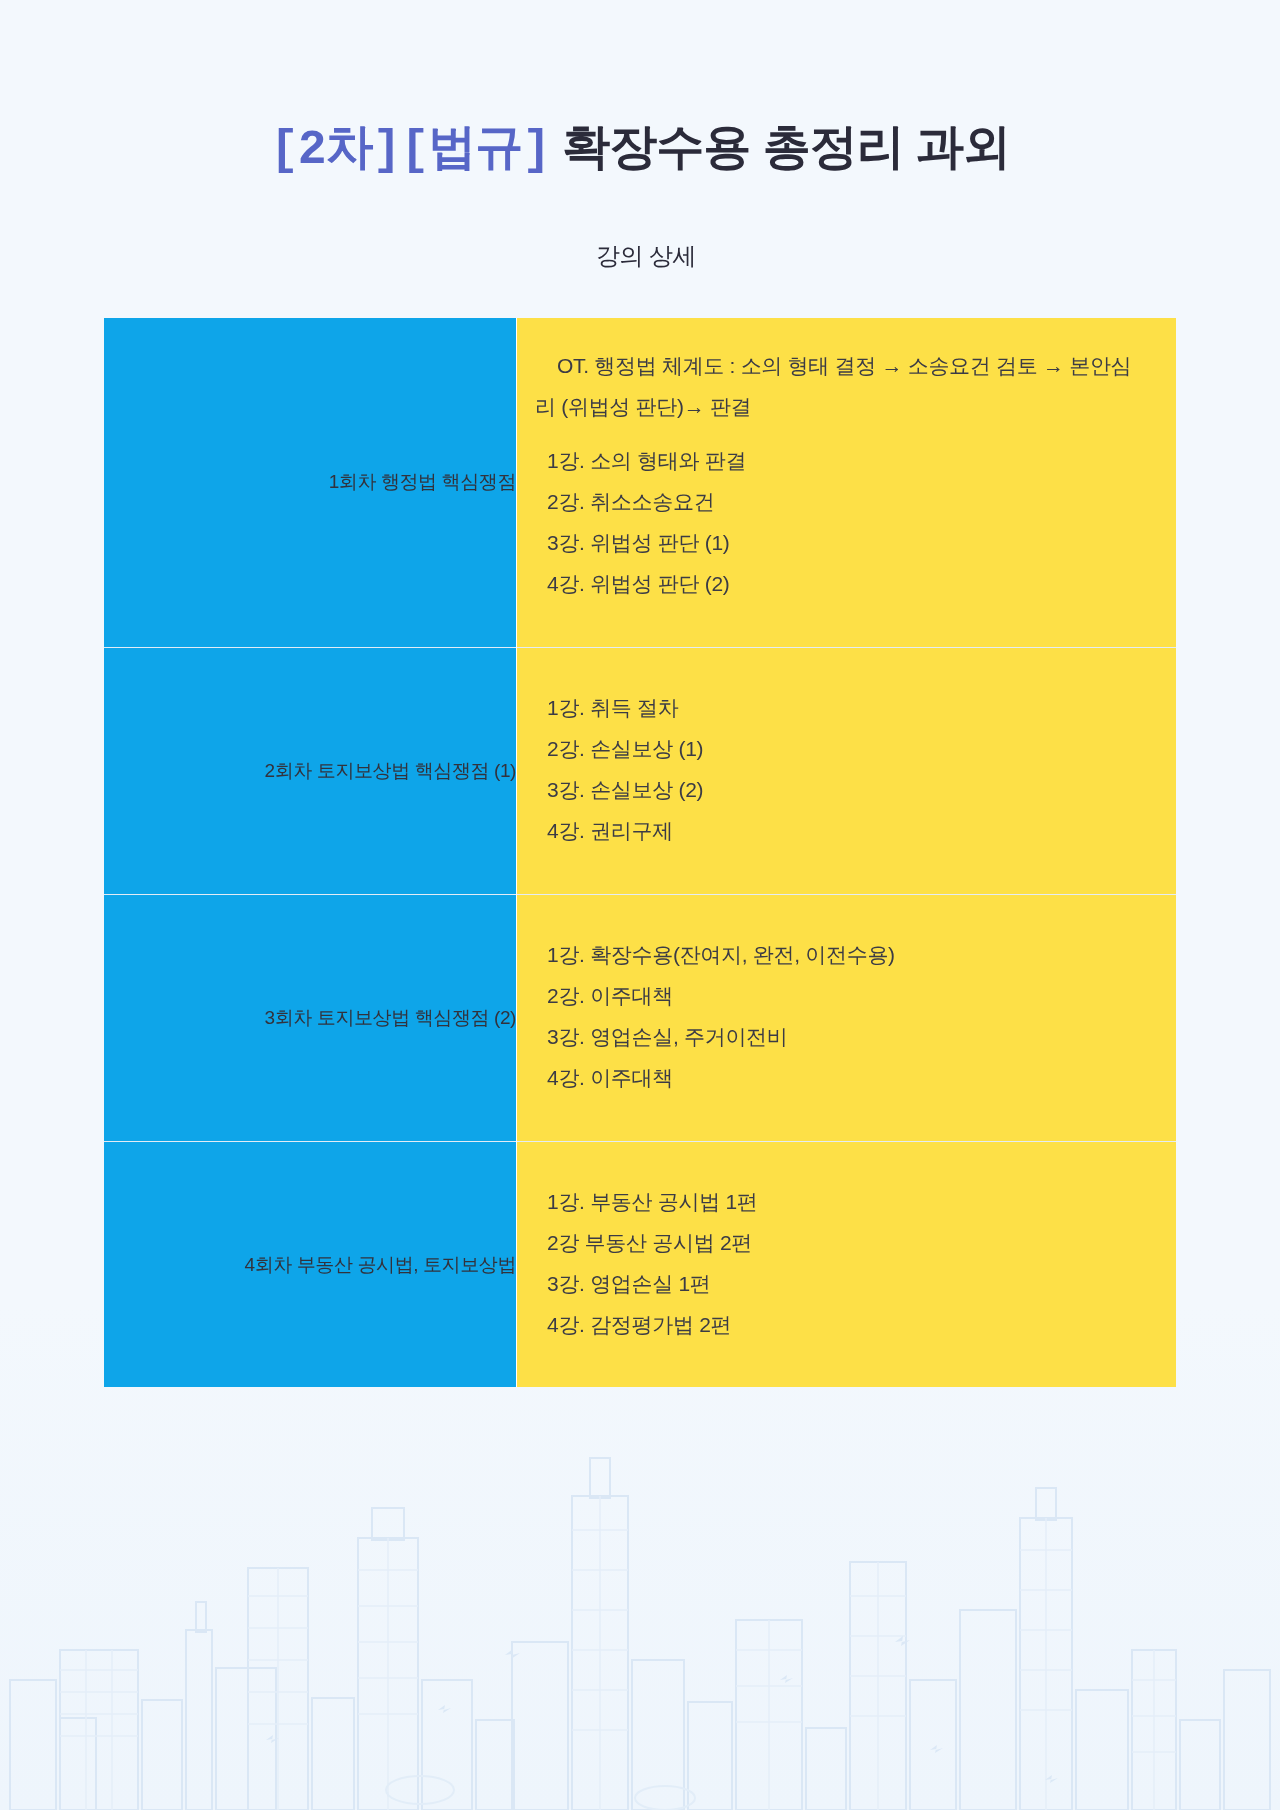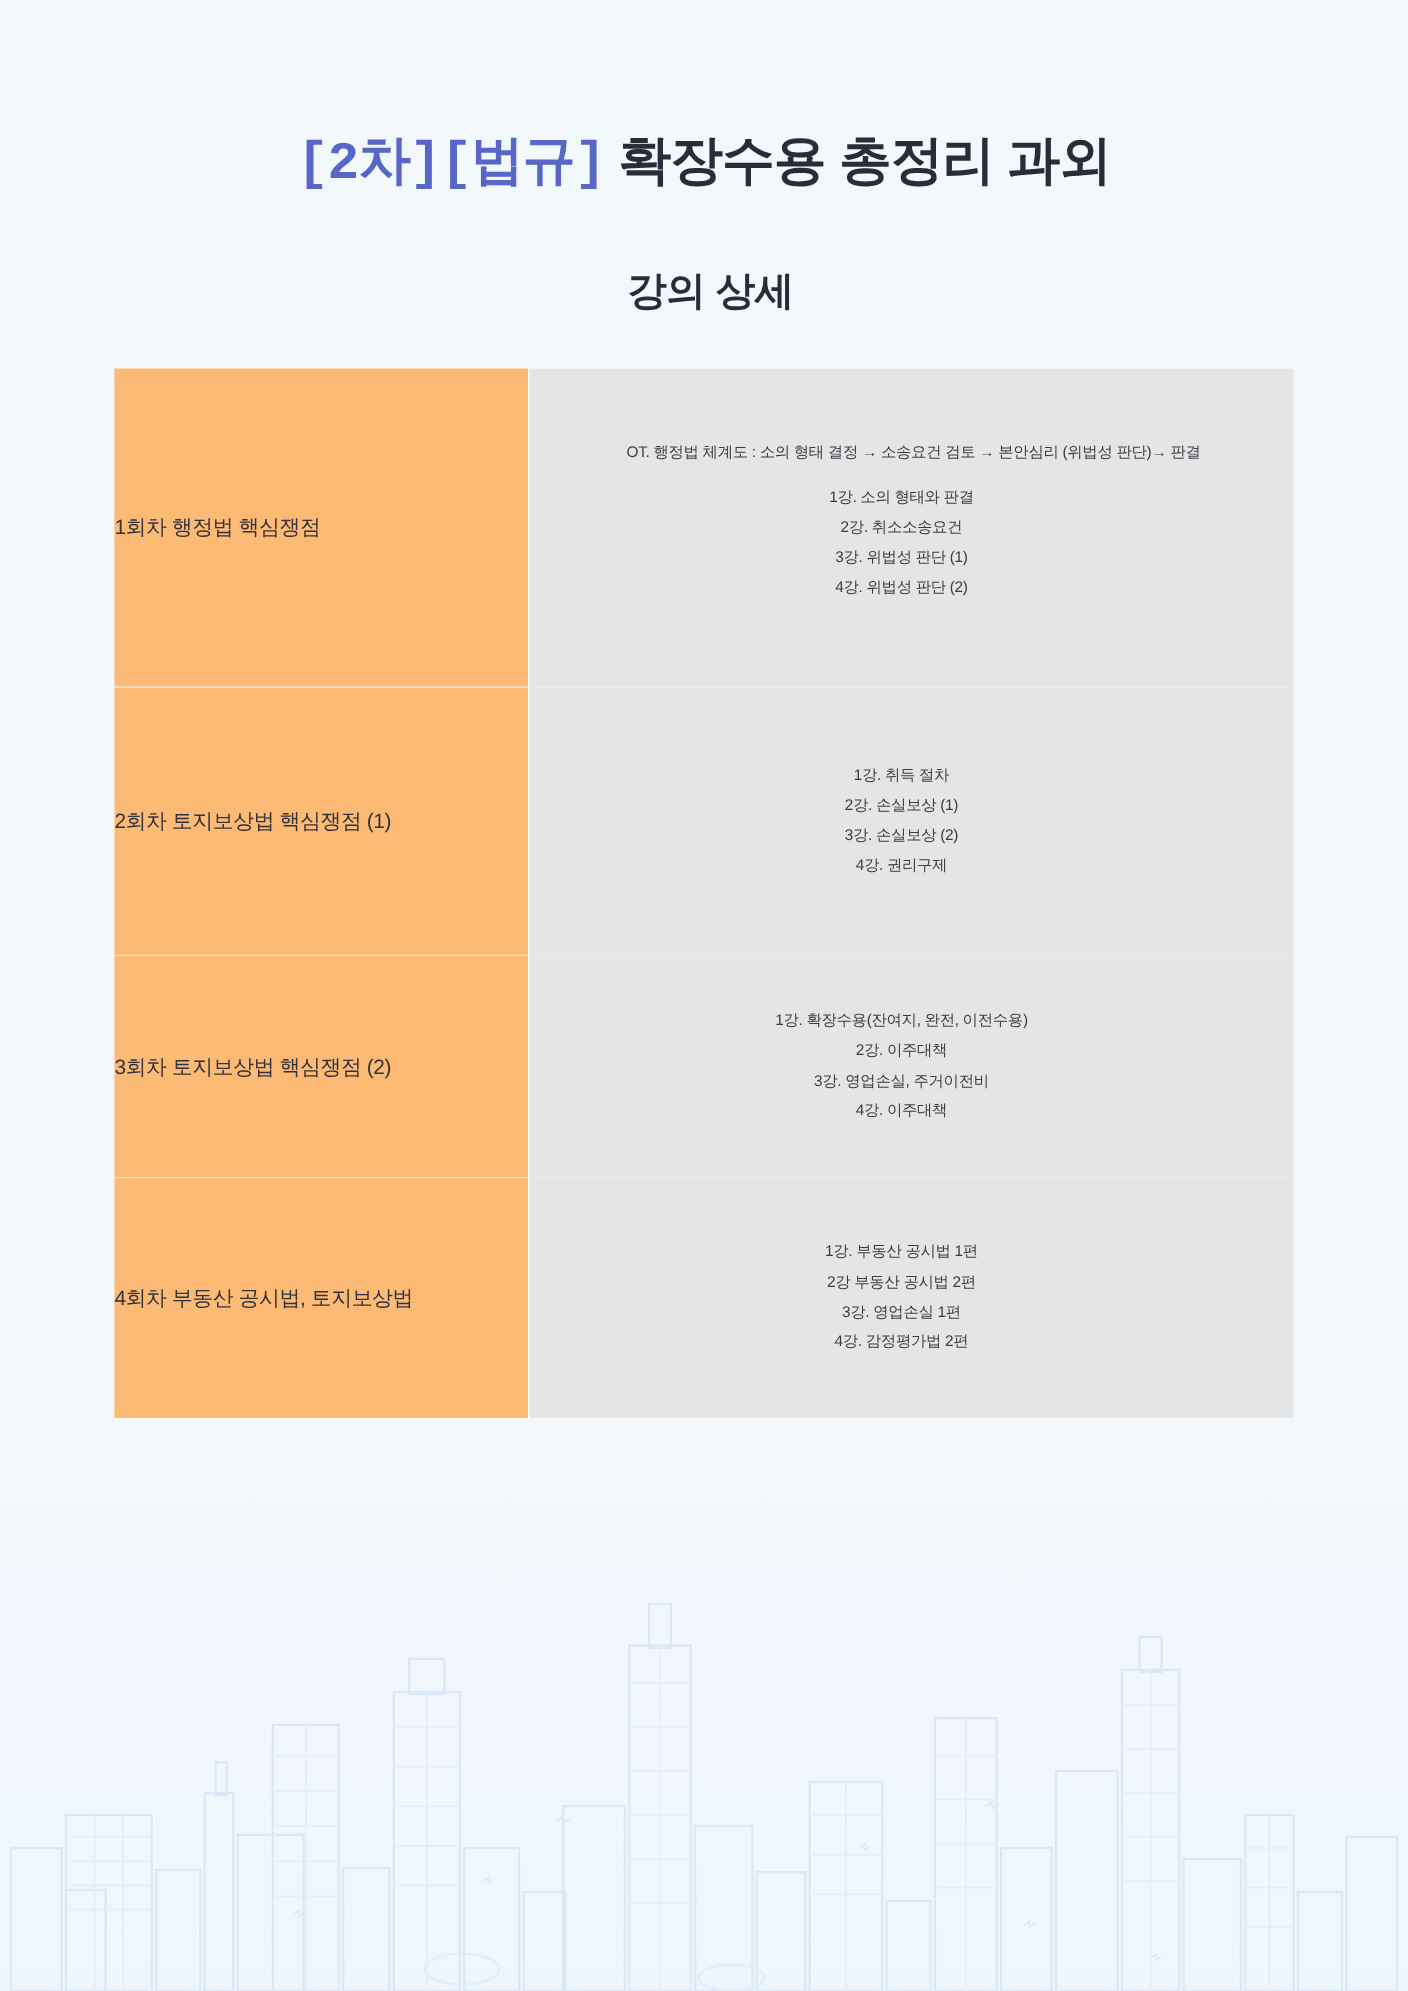--- a/index.html
+++ b/index.html
@@ -37,22 +37,22 @@
     line-height: 1.2;
     margin: 0;
   }
   .main-title .accent {
     color: #5766c7;
     font-family: Liberation Mono, monospace;
   }
   .sub-title {
     margin: 0;
     padding-top: 60px;
-    font-size: 36px;
-    font-weight: bold;
+    font-size: 24px;
+    font-weight: normal;
     color: #2b2b3a;
     letter-spacing: -0.5px;
     padding-left: 12px;
   }
 
   
   .detail-table {
     position: relative;
     width: 1072px;
     margin: 46px auto 0 auto;
@@ -64,36 +64,35 @@
     border-bottom: 1px solid #e3ecf6;
   }
   .detail-table tr:last-child {
     border-bottom: none;
   }
   .detail-table td {
     vertical-align: middle;
     padding: 0;
   }
   td.round-cell {
-    width: 376px;
-    background: #fdba74;
-    text-align: left;
+    width: 412px;
+    background: #0ea5e9;
+    text-align: right;
     font-size: 19px;
     color: #32323c;
     letter-spacing: -0.4px;
     border-right: 1px solid #ffffff;
   }
   td.content-cell {
-    background: #e5e5e5;
+    background: #fde047;
     padding: 28px 36px 30px 18px;
-    font-size: 14px;
+    font-size: 21px;
     line-height: 1.95;
     color: #3b3b45;
     letter-spacing: -0.3px;
-    text-align: center;
   }
   .ot-line {
     text-indent: 22px;
     margin: 0 0 14px 0;
   }
   .lesson-list {
     margin: 12px;
     padding: 0;
     list-style: none;
   }

